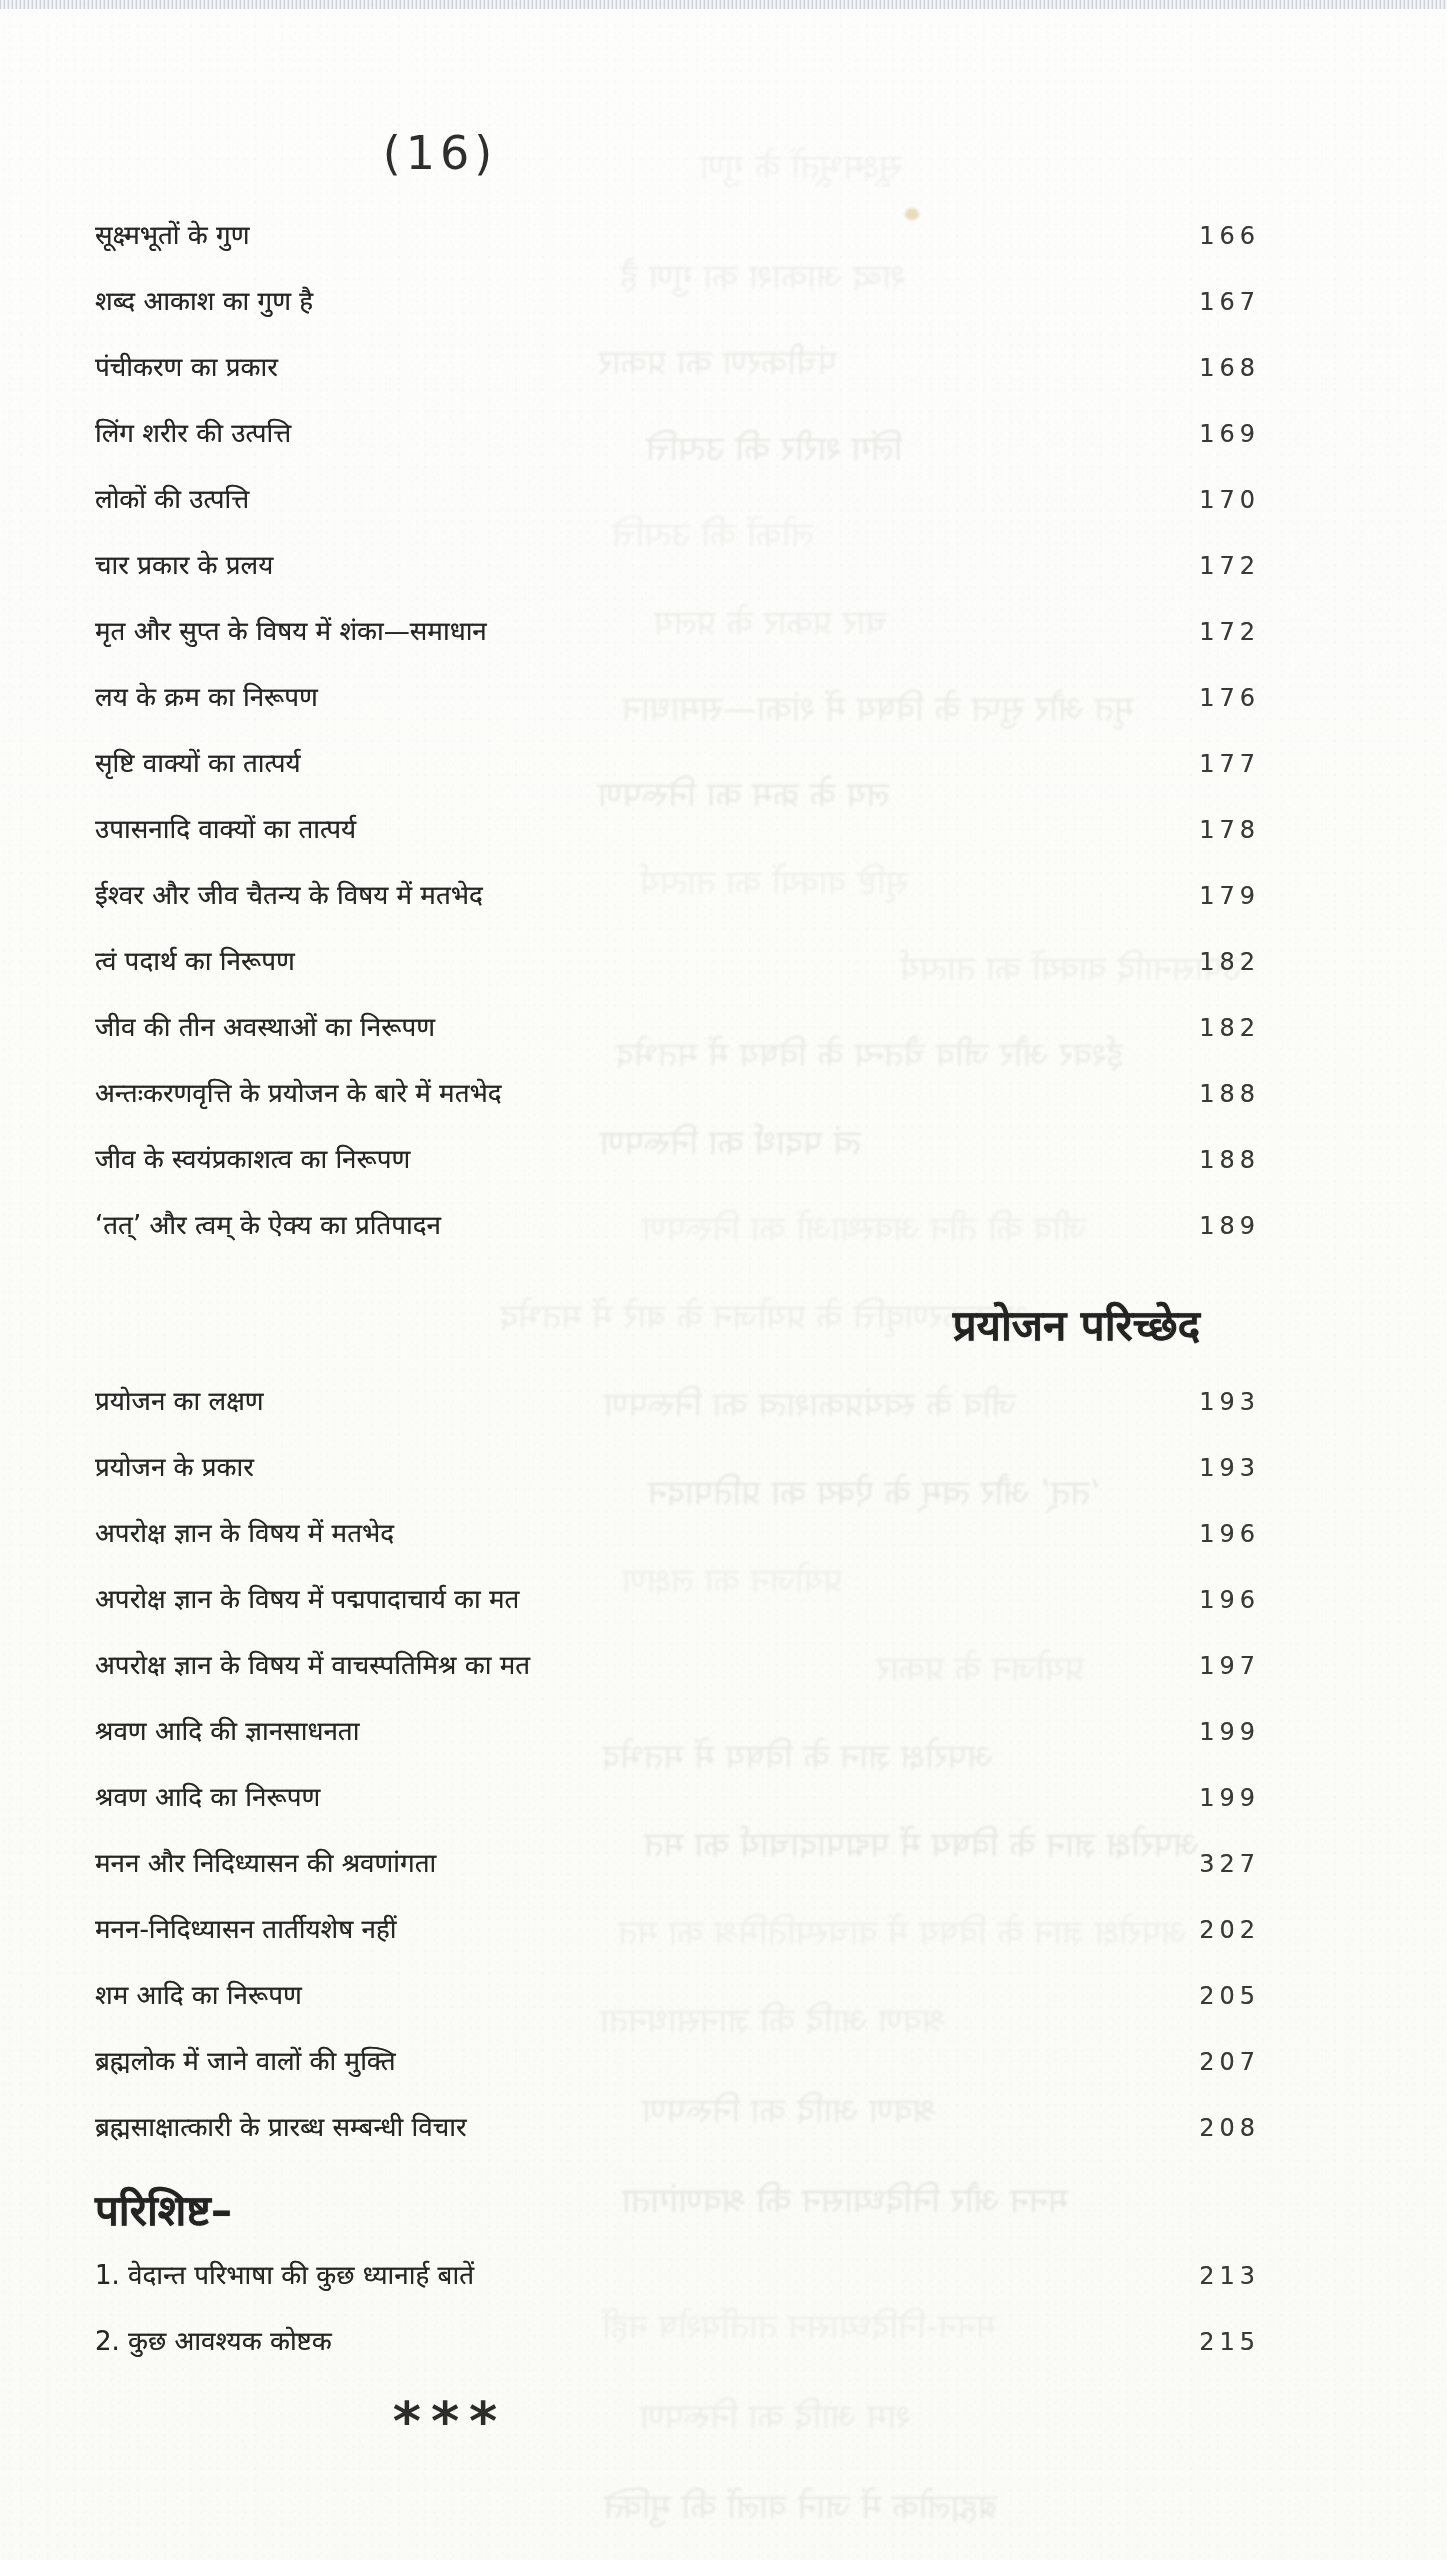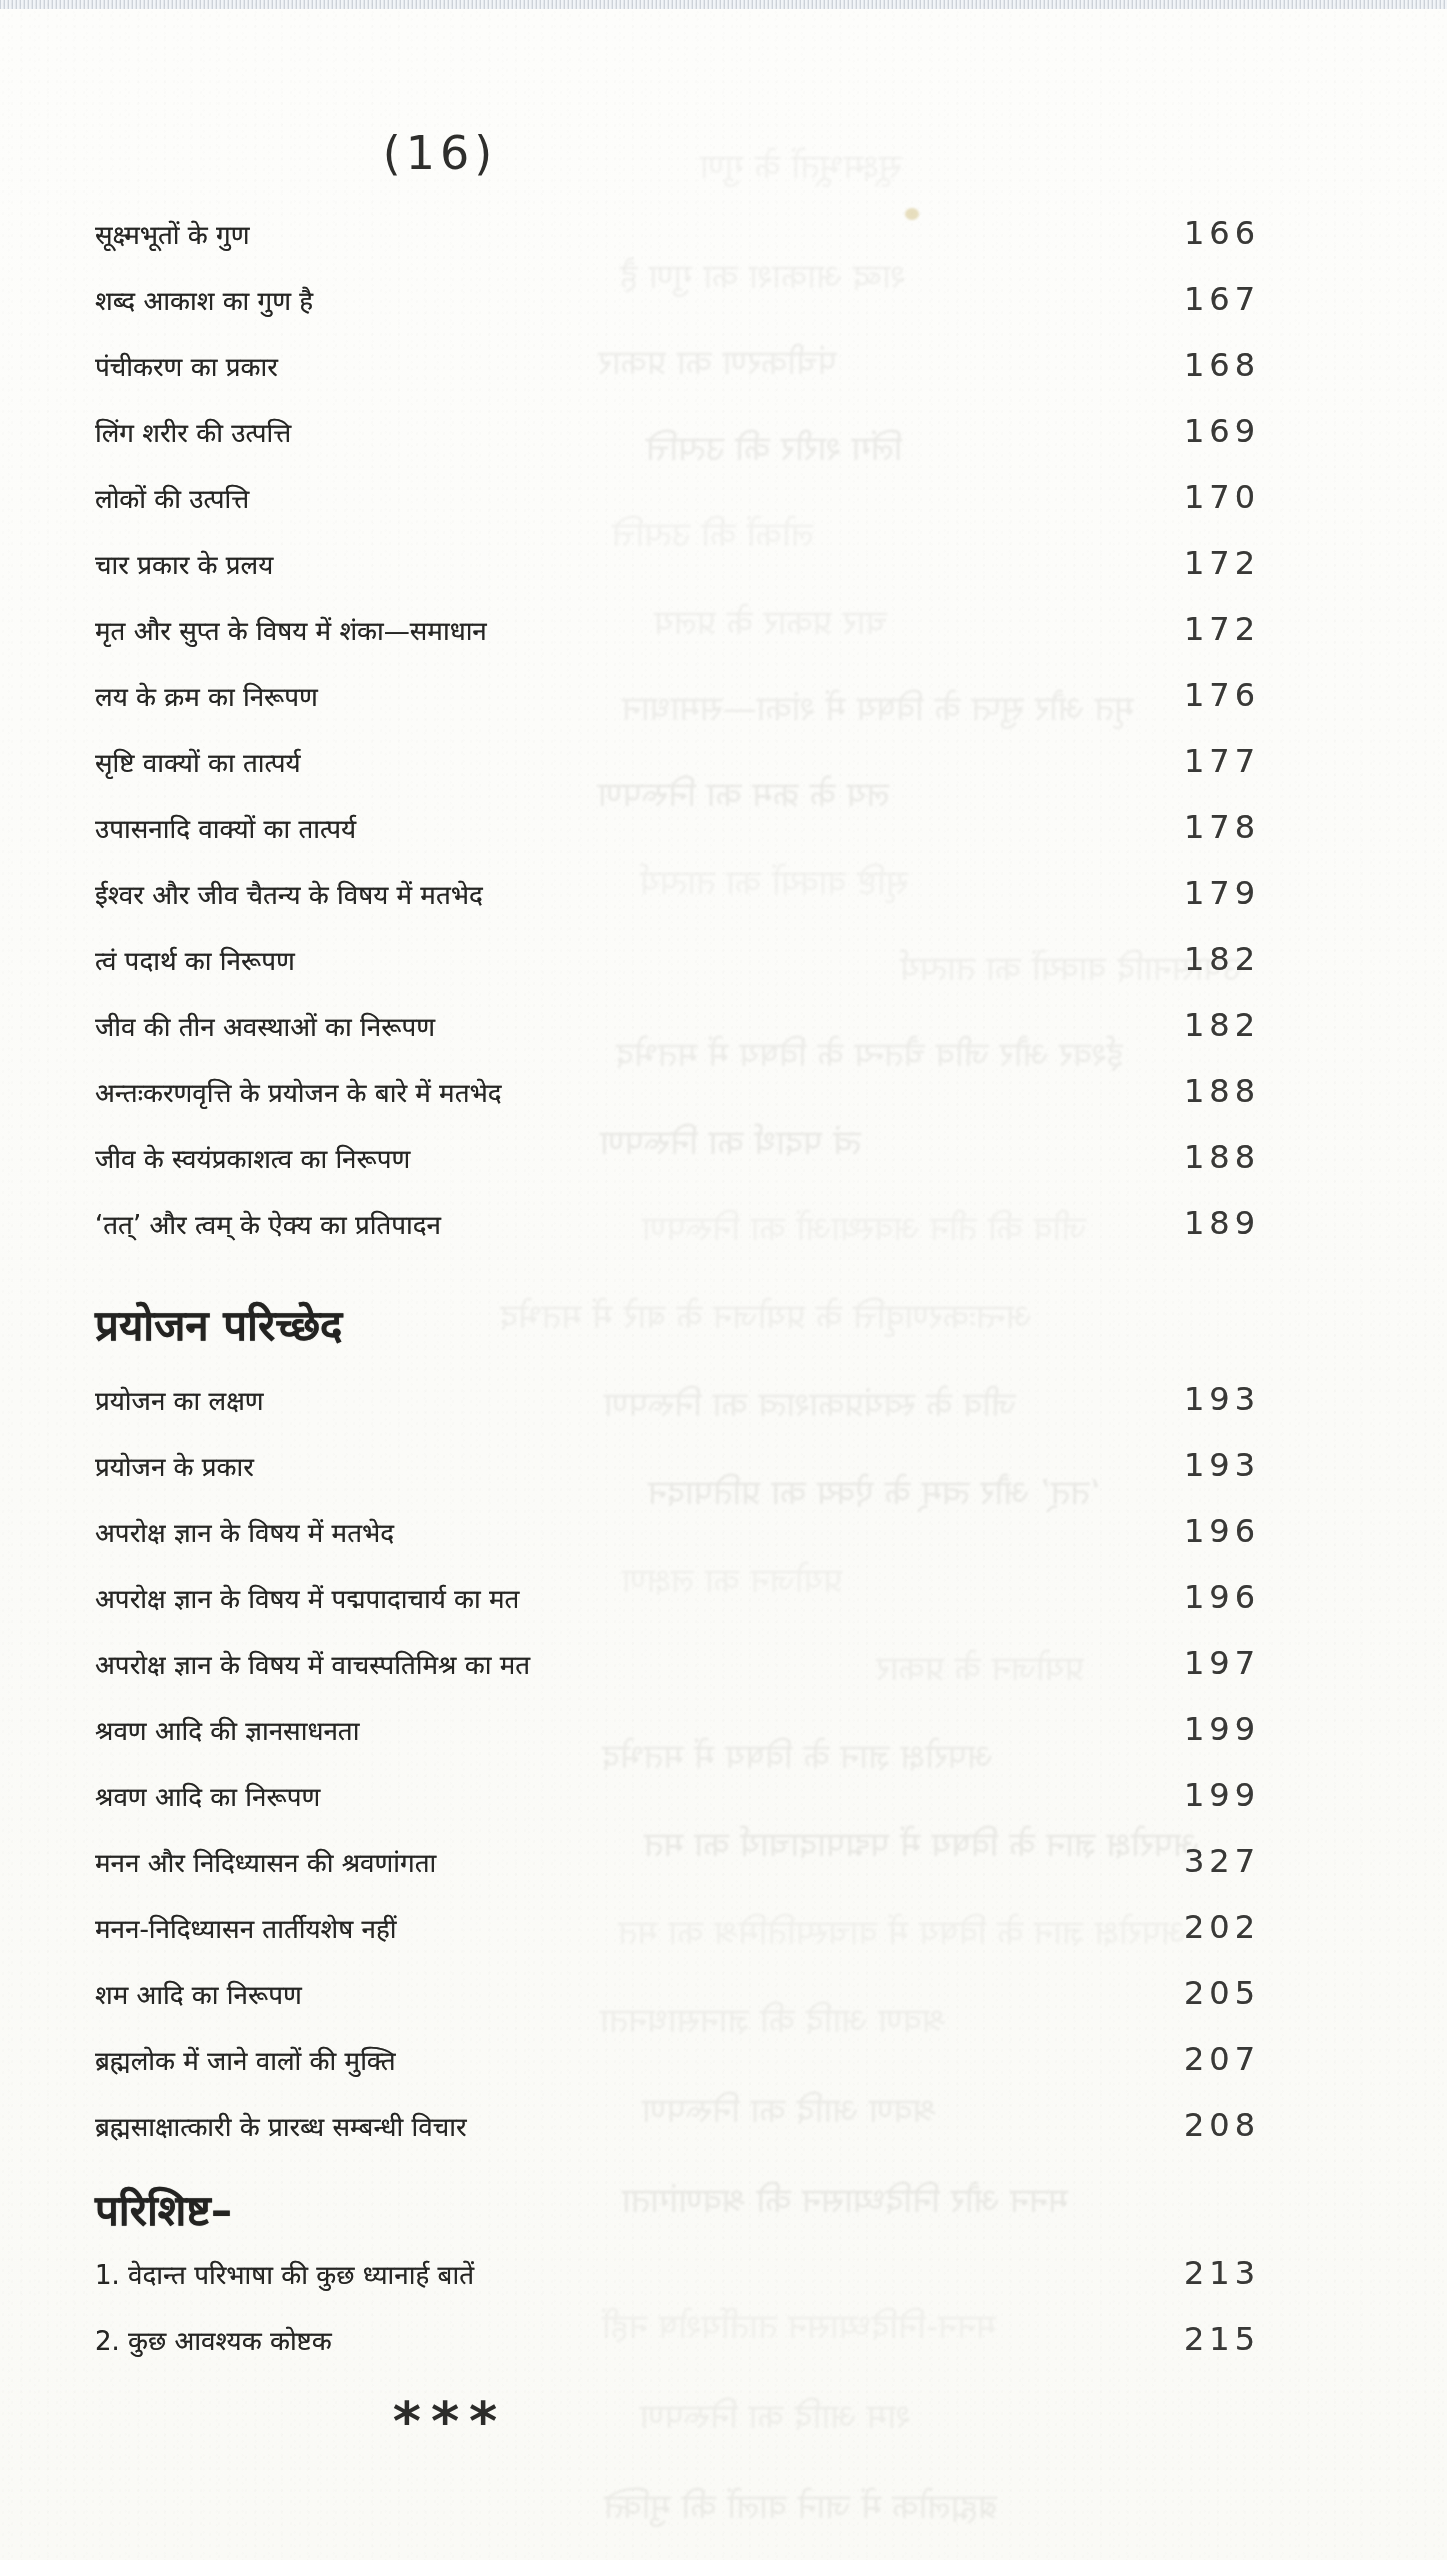--- a/index.html
+++ b/index.html
@@ -33,29 +33,29 @@
     position:absolute;top:126px;left:0;width:880px;text-align:center;
     font-size:46px;letter-spacing:5px;color:#2e2e2c;font-weight:400;
   }
   .toc{position:absolute;left:95px;top:205px;width:1165px;}
   .row{display:flex;align-items:baseline;height:66px;}
   .row .title{
     flex:1;font-size:26px;line-height:60px;color:#262624;white-space:nowrap;
     text-shadow:0 0 .6px rgba(30,30,28,.55);
   }
   .row .num{
-    width:175px;text-align:right;font-size:32px;letter-spacing:5px;
+    width:175px;text-align:right;font-size:24px;letter-spacing:5px;
     color:#39393六;color:#393937;white-space:nowrap;
     text-shadow:0 0 .5px rgba(40,40,38,.5);
   }
   .section-heading{
     font-size:42px;font-weight:bold;color:#232321;white-space:nowrap;
     text-shadow:0 0 .8px rgba(20,20,18,.6);
   }
-  .section-heading.center{text-align:left;margin-top:34px;margin-bottom:14px;height:62px;line-height:62px;padding-right:60px;}
+  .section-heading.center{text-align:right;margin-top:34px;margin-bottom:14px;height:62px;line-height:62px;padding-right:60px;}
   .section-heading.left{text-align:left;margin-top:18px;margin-bottom:4px;height:60px;line-height:60px;}
   .footer-ornament{
     position:absolute;top:2378px;left:0;width:900px;text-align:center;
     font-size:54px;font-weight:bold;letter-spacing:10px;color:#2c2c2a;
   }
   .footer-ornament span{position:relative;top:12px;}
   .ghost-layer{position:absolute;inset:0;pointer-events:none;}
   .ghost-line{
     position:absolute;font-size:34px;color:#716f66;white-space:nowrap;
     transform:scaleX(-1);filter:blur(1.3px);

